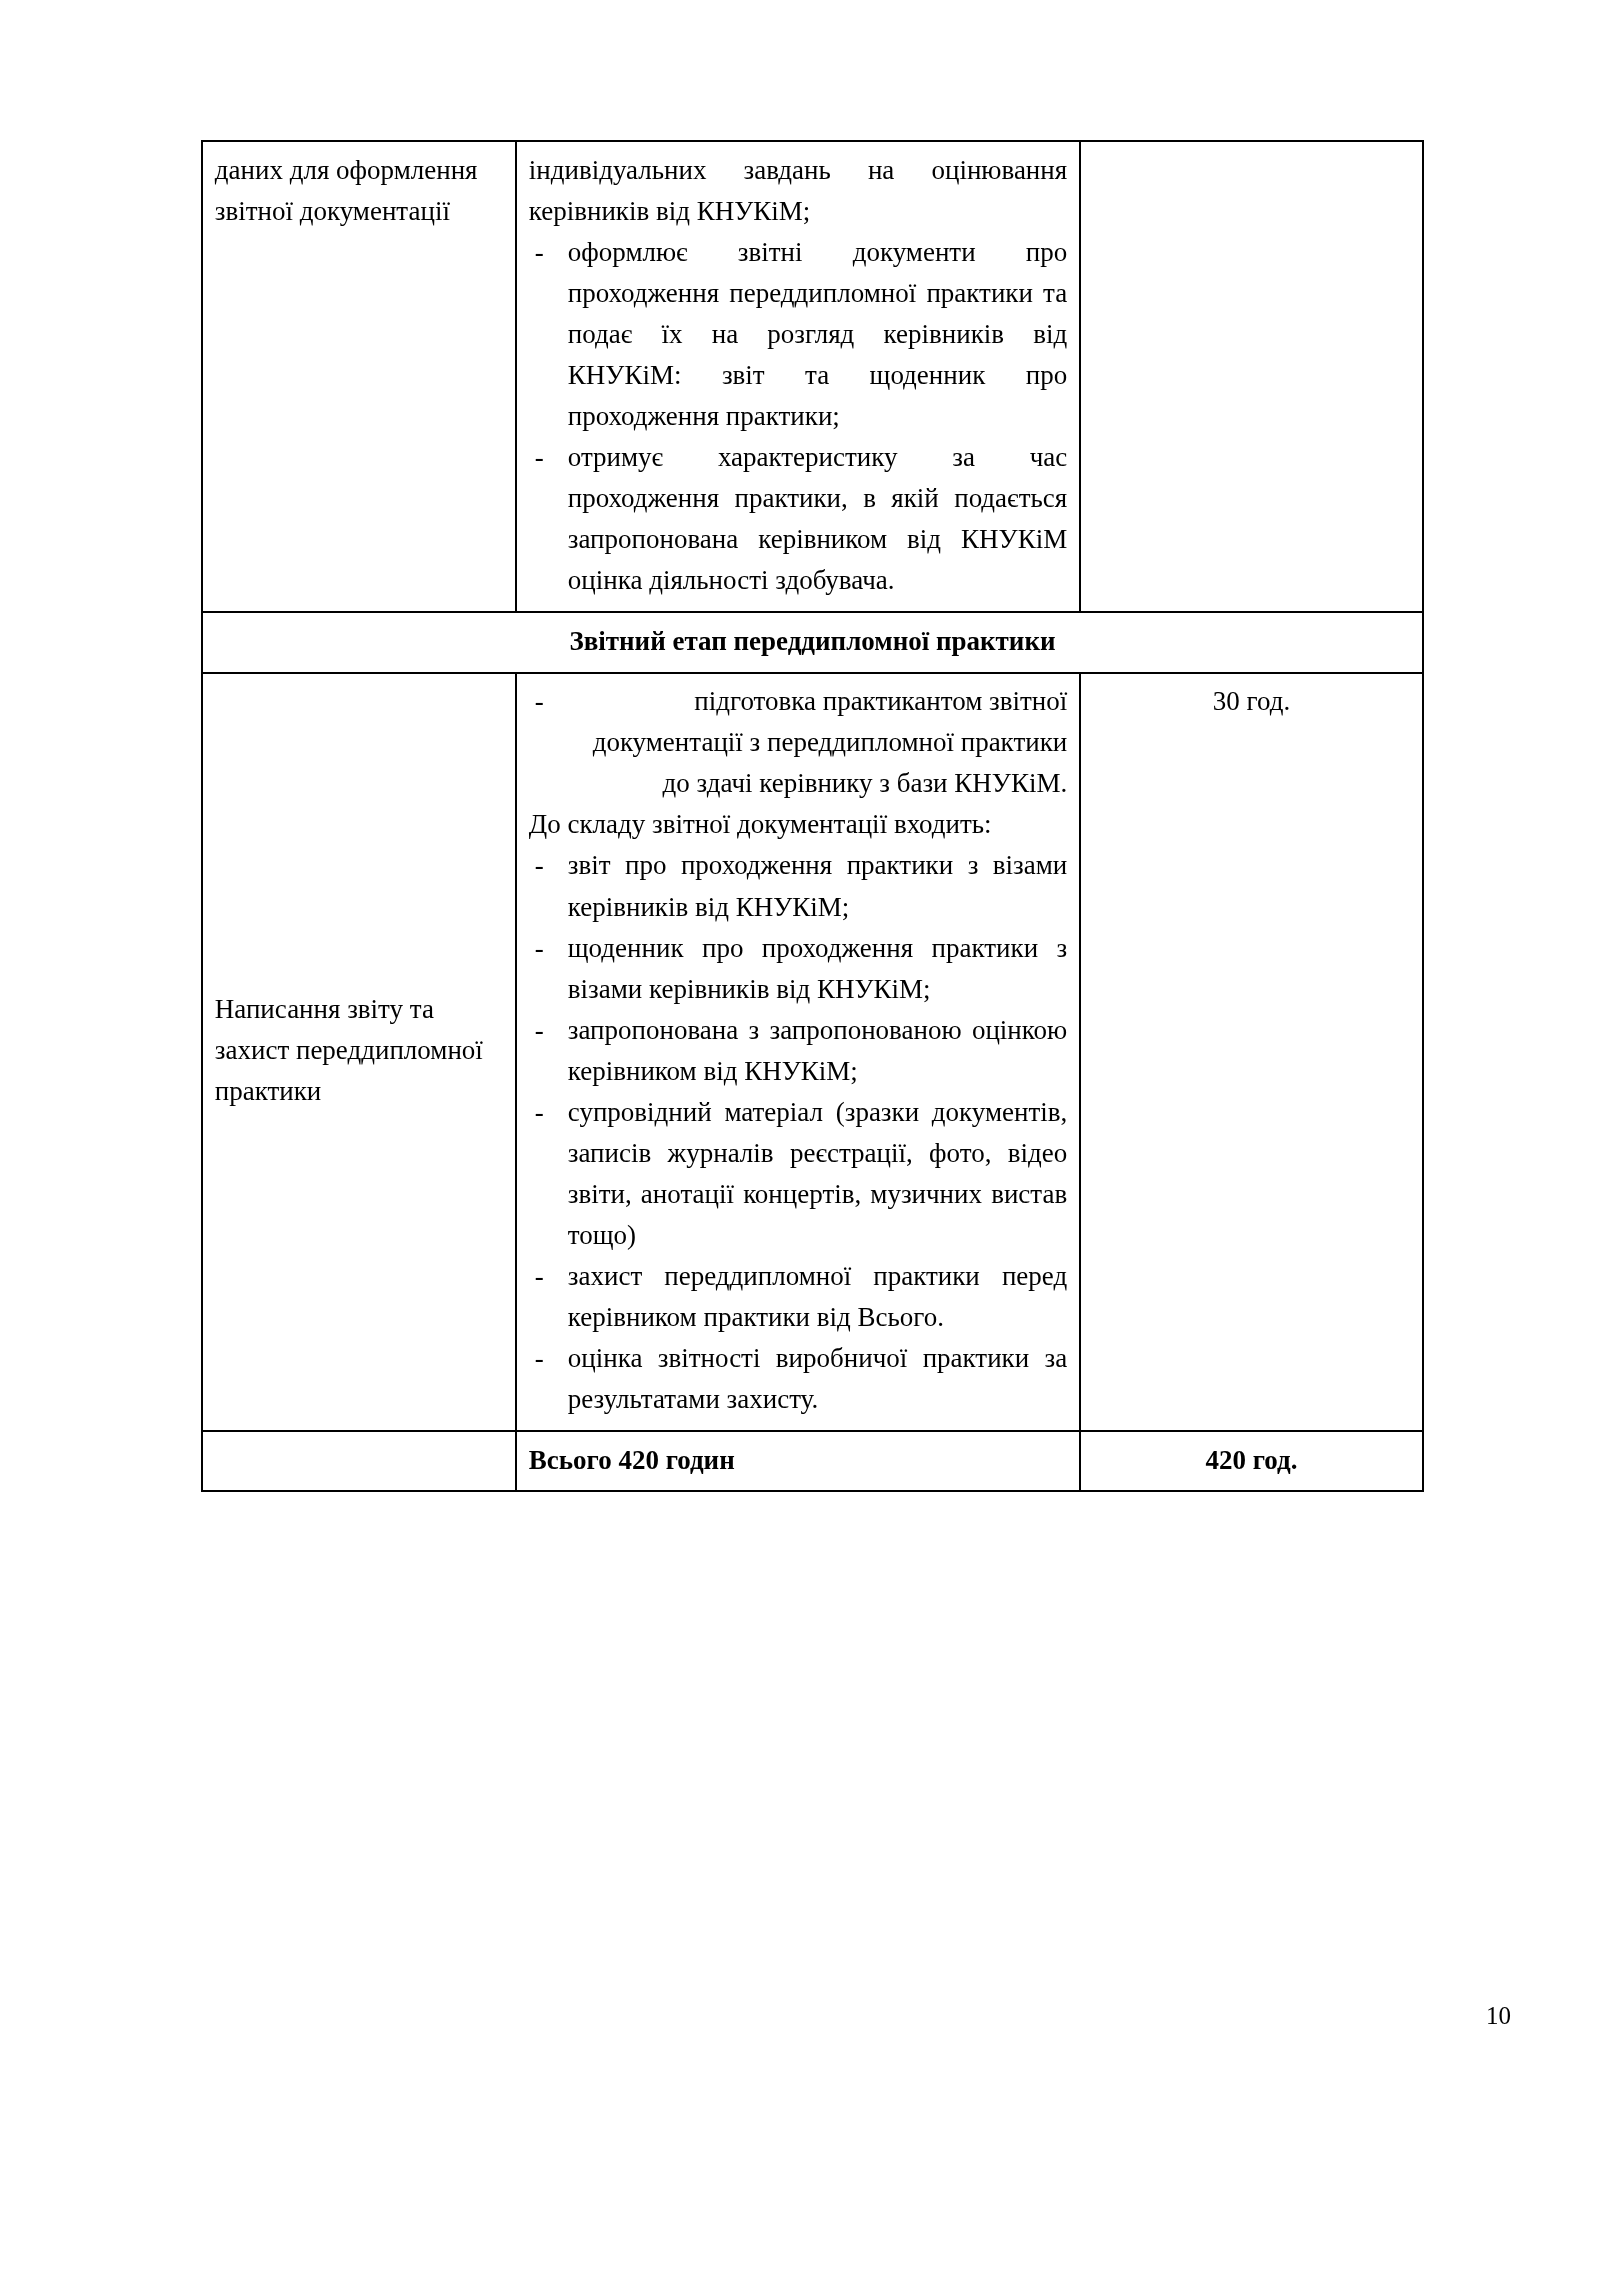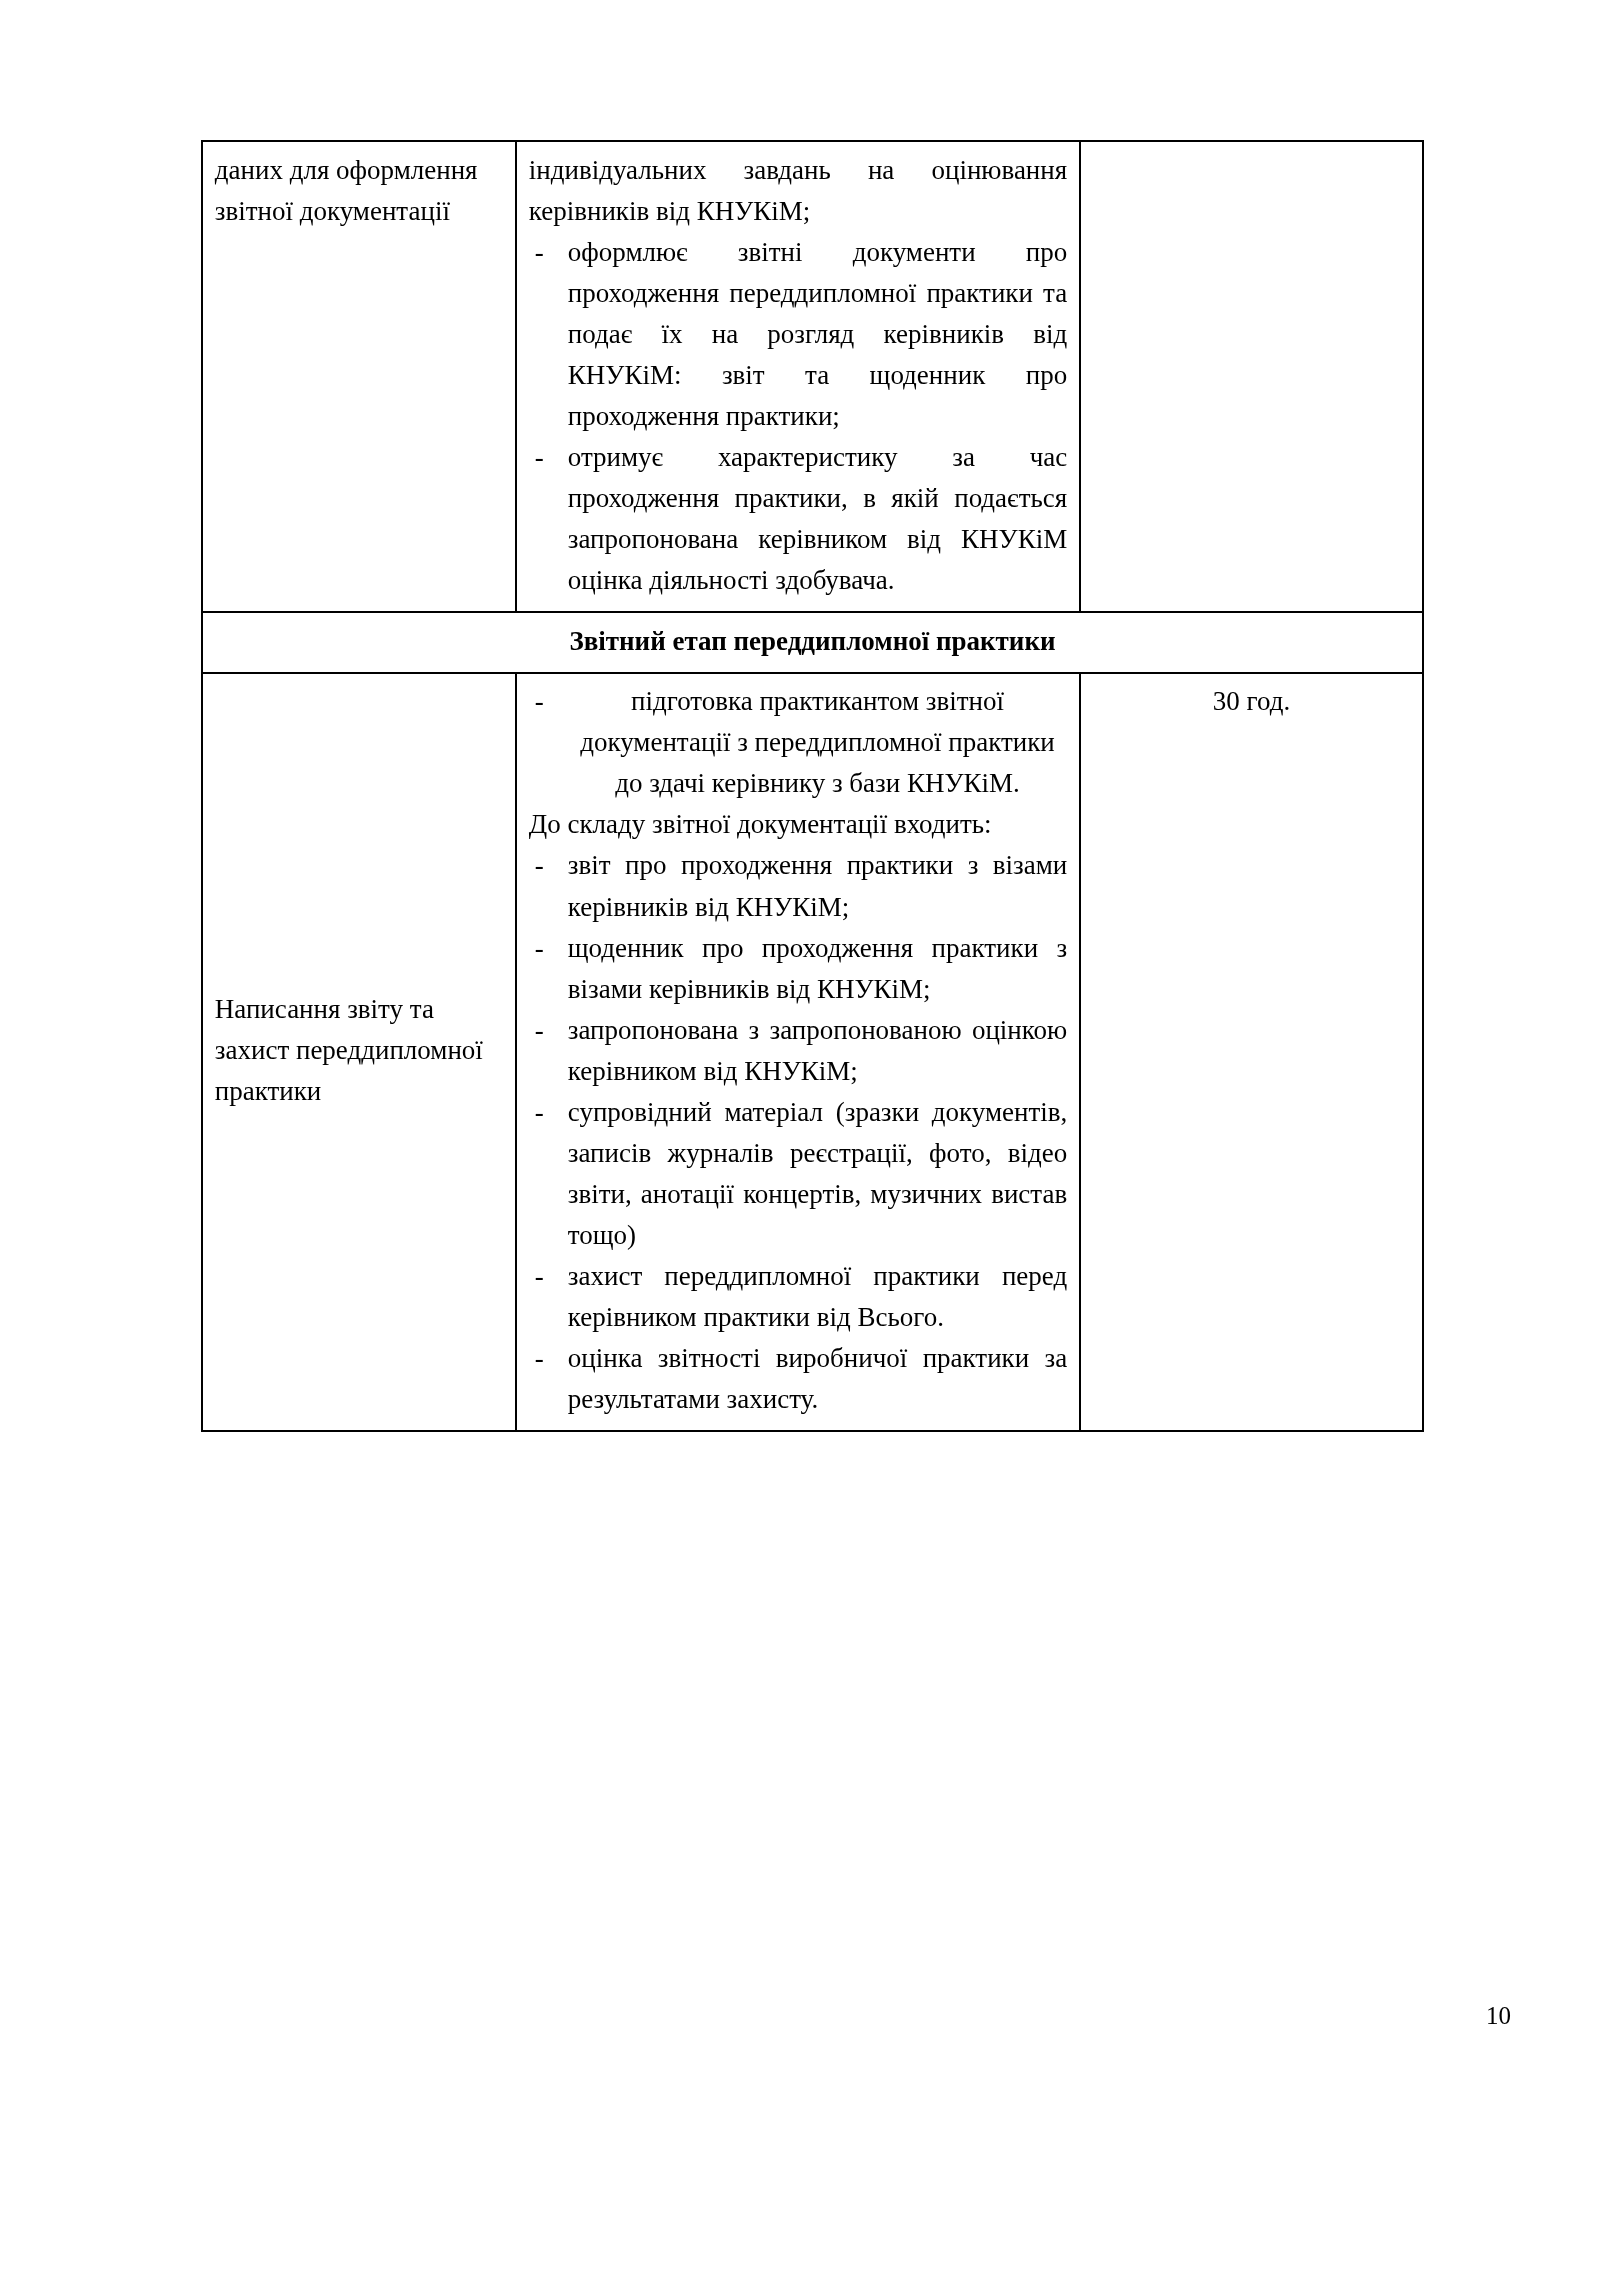--- a/index.html
+++ b/index.html
@@ -69,21 +69,21 @@
     text-align: justify;
     text-justify: inter-word;
   }
   ul.dash > li::before {
     content: "-";
     position: absolute;
     left: 5.9px;
     top: 0;
   }
   ul.dash > li.no-justify {
-    text-align: center;
+    text-align: right;
   }
   p.plain-left {
     margin: 0;
     text-align: left;
   }
   .cont-lines {
     margin: 0;
     text-align: justify;
     text-justify: inter-word;
   }
@@ -161,20 +161,25 @@
               <li>щоденник про проходження практики з візами керівників від КНУКіМ;</li>
               <li>запропонована з запропонованою оцінкою керівником від КНУКіМ;</li>
               <li>супровідний матеріал (зразки документів, записів журналів реєстрації, фото, відео звіти, анотації концертів, музичних вистав тощо)</li>
               <li>захист переддипломної практики перед керівником практики від Всього.</li>
               <li>оцінка звітності виробничої практики за результатами захисту.</li>
             </ul>
           </td>
           <td class="cell-hours">30 год.</td>
         </tr>
 
+        <tr class="total-row">
+          <td></td>
+          <td class="total-label">Всього 420 годин</td>
+          <td class="total-value">420 год.</td>
+        </tr>
 
       </tbody>
     </table>
   </div>
 
   <div class="page-number">10</div>
 
 </div>
 
 

